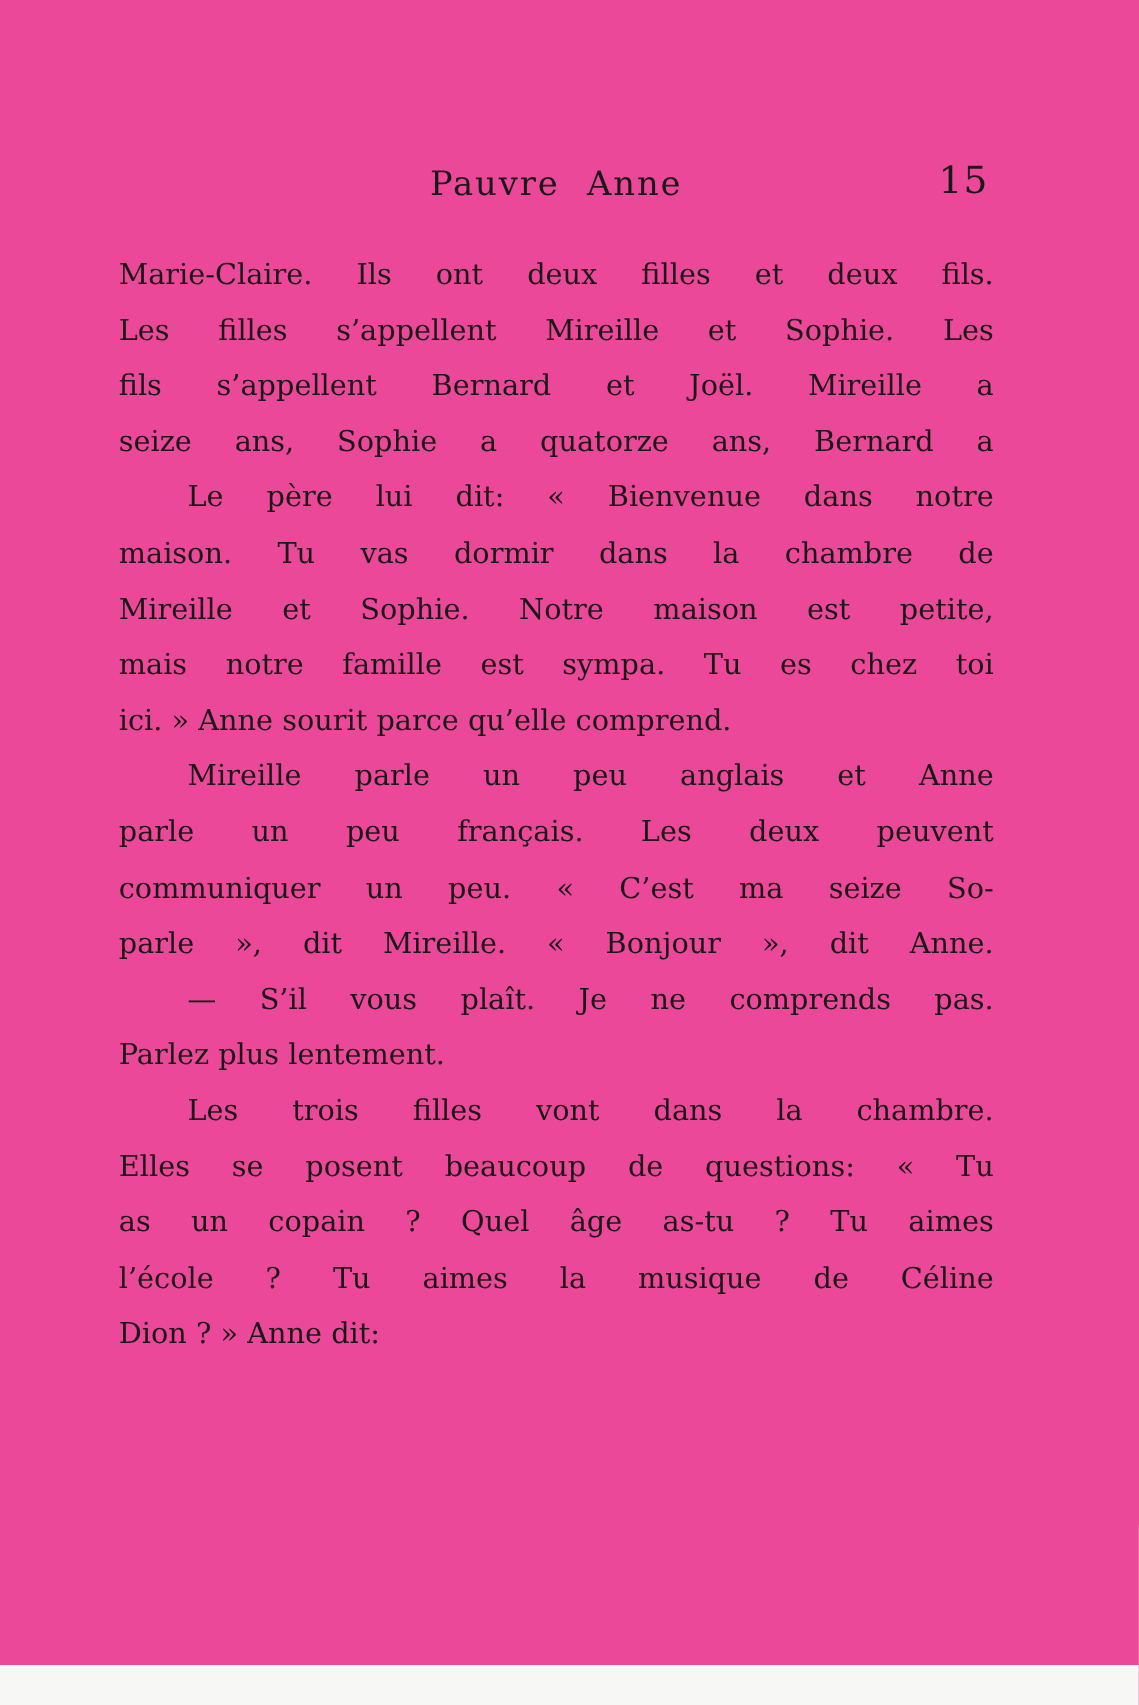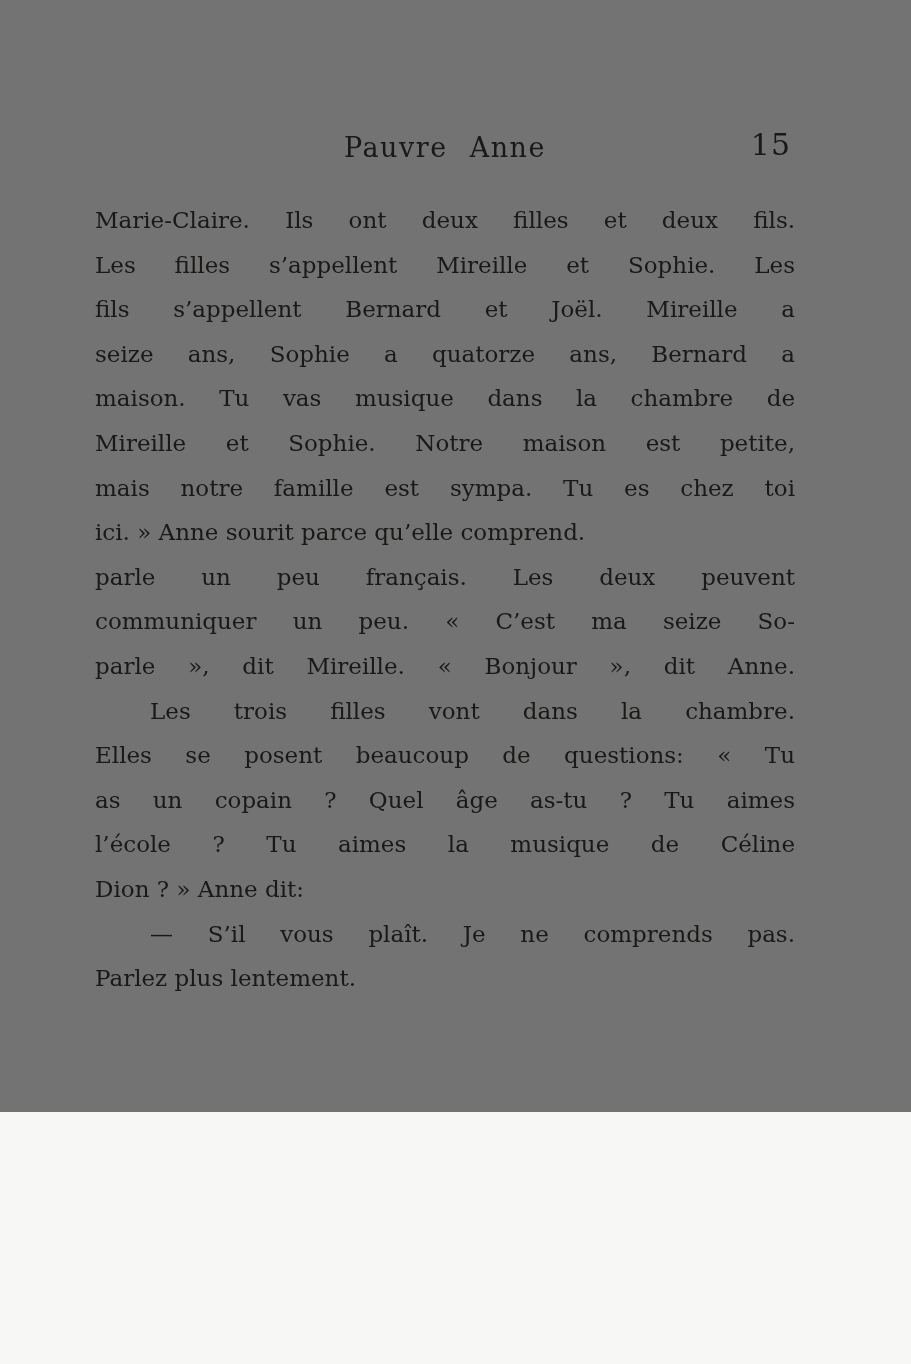--- a/index.html
+++ b/index.html
@@ -11,22 +11,22 @@
     height: 1364px;
     background: #f7f7f5;
     overflow: hidden;
     font-family: "DejaVu Serif", "Liberation Serif", serif;
     color: #1b1917;
     -webkit-font-smoothing: antialiased;
   }
   .sheet {
     position: relative;
     width: 911px;
-    height: 1112px;
-    background: #737373;
+    height: 1332px;
+    background: #ec4899;
   }
   .page-header {
     position: absolute;
     top: 130px;
     left: 95px;
     width: 700px;
     height: 40px;
   }
   .running-title {
     text-align: center;
@@ -76,35 +76,37 @@
   </div>
 
   <div class="body-text">
       <div class="para">
         <div class="line just">Marie-Claire. Ils ont deux filles et deux fils.</div>
         <div class="line just">Les filles s’appellent Mireille et Sophie. Les</div>
         <div class="line just">fils s’appellent Bernard et Joël. Mireille a</div>
         <div class="line just">seize ans, Sophie a quatorze ans, Bernard a</div>
       </div>
       <div class="para">
-        <div class="line just">maison. Tu vas musique dans la chambre de</div>
+        <div class="line just indent">Le père lui dit: « Bienvenue dans notre</div>
+        <div class="line just">maison. Tu vas dormir dans la chambre de</div>
         <div class="line just">Mireille et Sophie. Notre maison est petite,</div>
         <div class="line just">mais notre famille est sympa. Tu es chez toi</div>
         <div class="line">ici. » Anne sourit parce qu’elle comprend.</div>
       </div>
       <div class="para">
+        <div class="line just indent">Mireille parle un peu anglais et Anne</div>
         <div class="line just">parle un peu français. Les deux peuvent</div>
         <div class="line just">communiquer un peu. « C’est ma seize So-</div>
         <div class="line just">parle », dit Mireille. « Bonjour », dit Anne.</div>
+      </div>
+      <div class="para">
+        <div class="line just indent">— S’il vous plaît. Je ne comprends pas.</div>
+        <div class="line">Parlez plus lentement.</div>
       </div>
       <div class="para">
         <div class="line just indent">Les trois filles vont dans la chambre.</div>
         <div class="line just">Elles se posent beaucoup de questions: « Tu</div>
         <div class="line just">as un copain ? Quel âge as-tu ? Tu aimes</div>
         <div class="line just">l’école ? Tu aimes la musique de Céline</div>
         <div class="line">Dion ? » Anne dit:</div>
       </div>
-      <div class="para">
-        <div class="line just indent">— S’il vous plaît. Je ne comprends pas.</div>
-        <div class="line">Parlez plus lentement.</div>
-      </div>
     </div>
 </div>
 
 </body></html>

